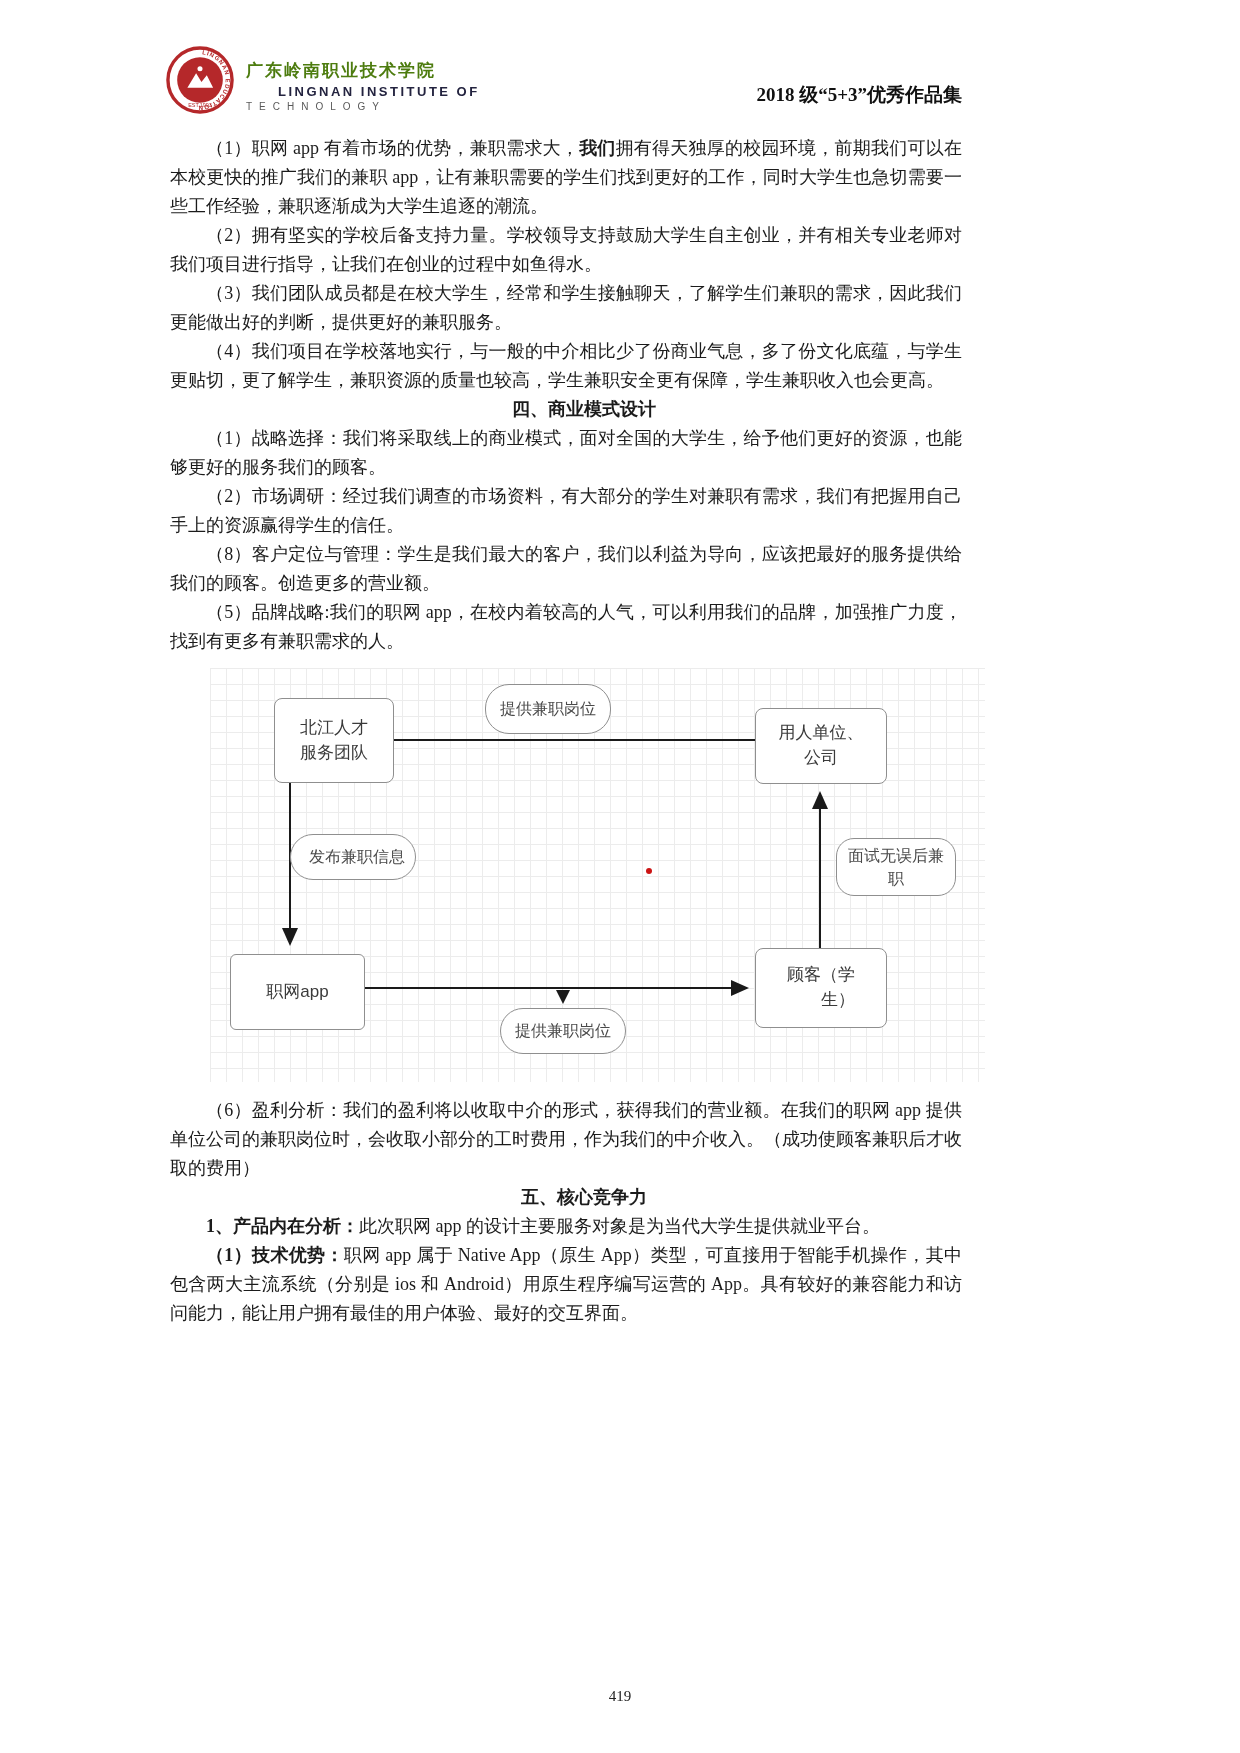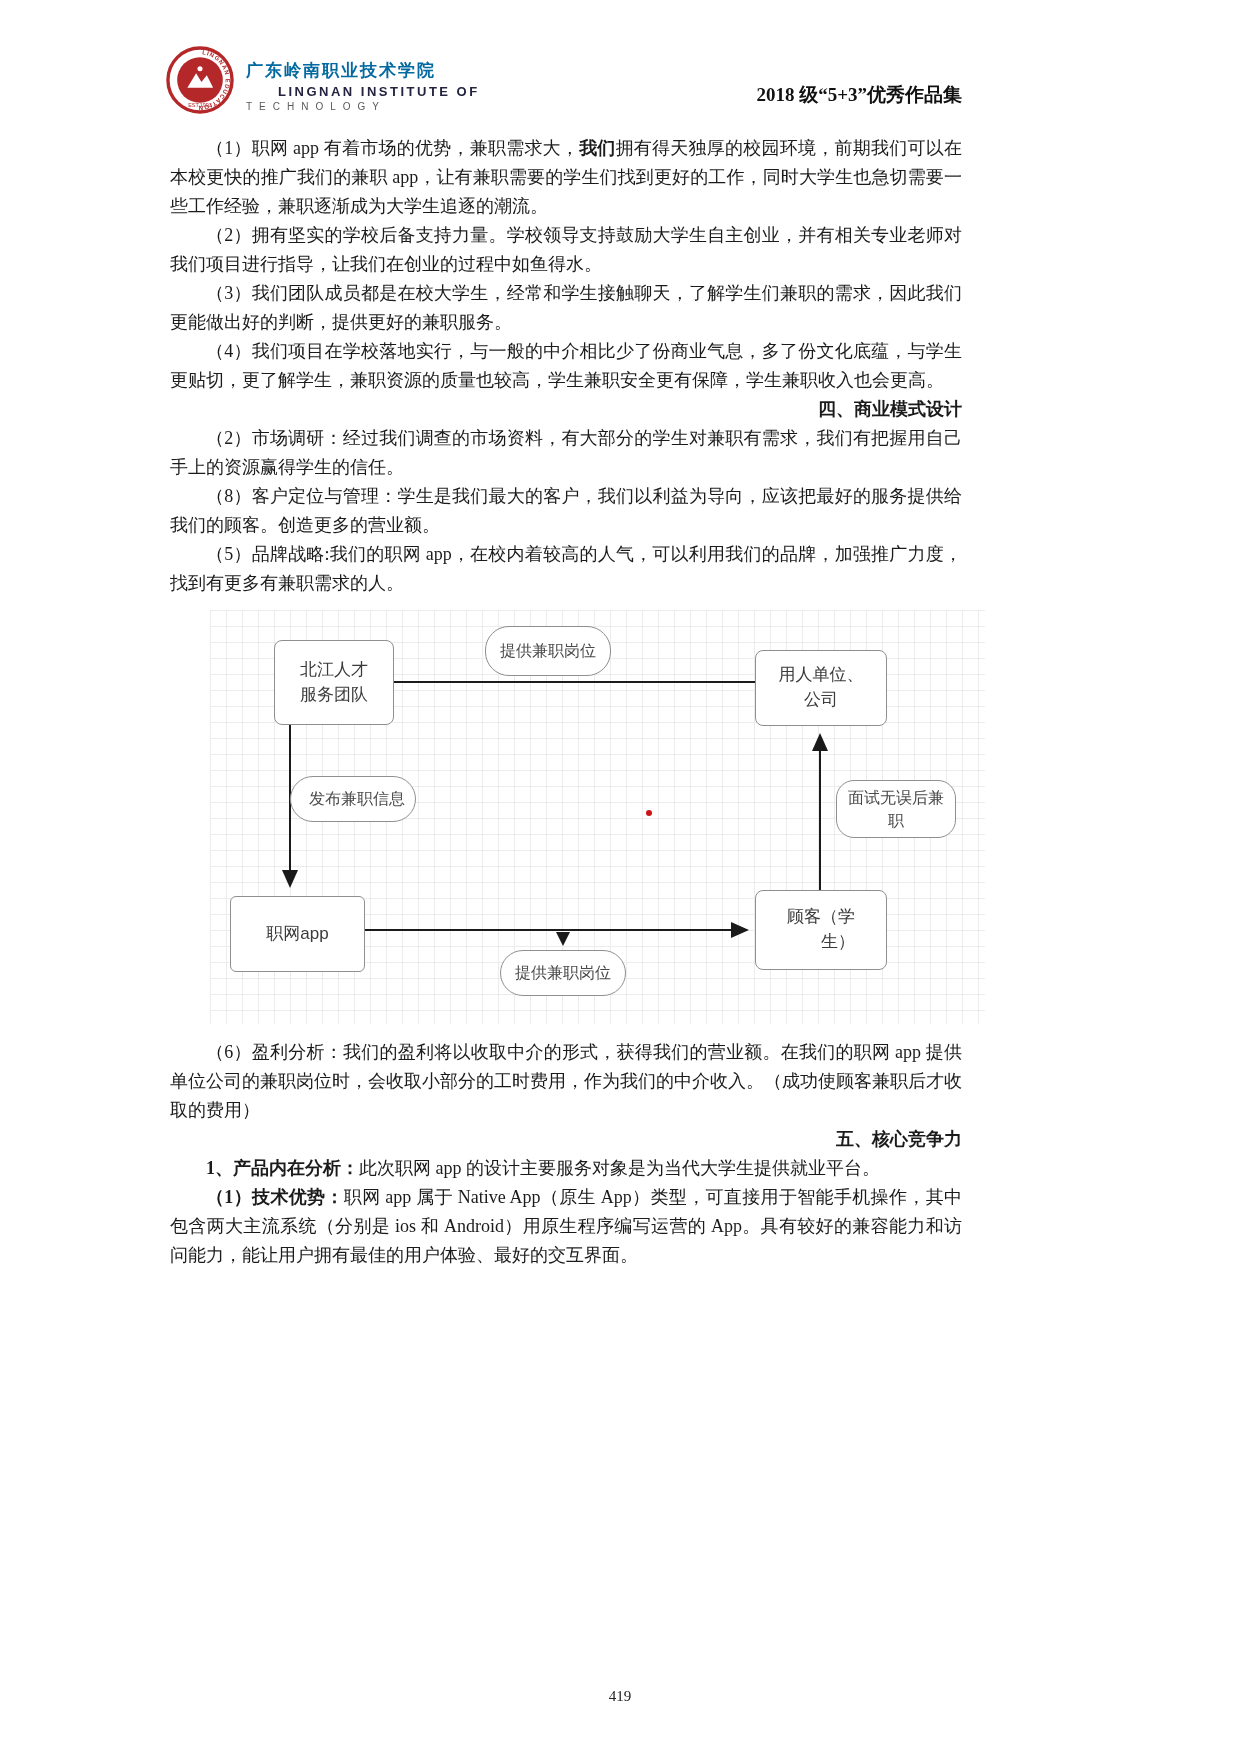--- a/index.html
+++ b/index.html
@@ -11,21 +11,21 @@
 
   
   .header {
     position:absolute; top:40px; left:166px; right:278px; height:80px;
     display:flex; justify-content:space-between; align-items:center;
   }
   .logo-group { display:flex; align-items:center; gap:12px; }
   .logo-seal { width:68px; height:68px; flex:0 0 auto; }
   .logo-text { display:flex; flex-direction:column; gap:2px; }
   .school-cn {
-    color:#0369a1; font-weight:bold; font-size:17px; letter-spacing:2px;
+    color:#4d7c0f; font-weight:bold; font-size:17px; letter-spacing:2px;
     font-family:"Liberation Sans","DejaVu Sans",sans-serif;
     margin-top:11px;
   }
   .school-en1 {
     color:#23233f; font-weight:bold; font-size:13px; letter-spacing:2.5px;
     font-family:"Liberation Sans","DejaVu Sans",sans-serif;
     padding-left:32px;
   }
   .school-en2 {
     color:#5a5a5a; font-size:10px; letter-spacing:7px;
@@ -33,21 +33,21 @@
   }
   .collection-title {
     font-weight:bold; font-size:19px; color:#111; margin-top:30px; white-space:nowrap;margin-left:6px;
   }
 
   
   .content { position:absolute; top:134px; left:170px; width:792px; }
   .para, .heading, .para-mixed {
     font-size:18px; line-height:29px; text-align:justify; text-indent:2em;
   }
-  .heading { font-weight:bold; text-align:right; }
+  .heading { font-weight:bold; text-align:center; }
   .bold-run { font-weight:bold; }
 
   
   .diagram {
     position:relative; width:775px; height:414px; margin:12px 0 14px 40px;
     background-color:#fff;
     background-image:
       linear-gradient(#ececec 1px, transparent 1px),
       linear-gradient(90deg, #ececec 1px, transparent 1px);
     background-size:16px 16px;
@@ -110,20 +110,21 @@
     </div>
     <div class="collection-title">2018 级“5+3”优秀作品集</div>
   </header>
 
   <main class="content">
     <p class="para-mixed"><span>（1）职网 app 有着市场的优势，兼职需求大，</span><span class="bold-run">我们</span><span>拥有得天独厚的校园环境，前期我们可以在本校更快的推广我们的兼职 app，让有兼职需要的学生们找到更好的工作，同时大学生也急切需要一些工作经验，兼职逐渐成为大学生追逐的潮流。</span></p>
     <p class="para">（2）拥有坚实的学校后备支持力量。学校领导支持鼓励大学生自主创业，并有相关专业老师对我们项目进行指导，让我们在创业的过程中如鱼得水。</p>
     <p class="para">（3）我们团队成员都是在校大学生，经常和学生接触聊天，了解学生们兼职的需求，因此我们更能做出好的判断，提供更好的兼职服务。</p>
     <p class="para">（4）我们项目在学校落地实行，与一般的中介相比少了份商业气息，多了份文化底蕴，与学生更贴切，更了解学生，兼职资源的质量也较高，学生兼职安全更有保障，学生兼职收入也会更高。</p>
     <h3 class="heading">四、商业模式设计</h3>
+    <p class="para">（1）战略选择：我们将采取线上的商业模式，面对全国的大学生，给予他们更好的资源，也能够更好的服务我们的顾客。</p>
     <p class="para">（2）市场调研：经过我们调查的市场资料，有大部分的学生对兼职有需求，我们有把握用自己手上的资源赢得学生的信任。</p>
     <p class="para">（8）客户定位与管理：学生是我们最大的客户，我们以利益为导向，应该把最好的服务提供给我们的顾客。创造更多的营业额。</p>
     <p class="para">（5）品牌战略:我们的职网 app，在校内着较高的人气，可以利用我们的品牌，加强推广力度，找到有更多有兼职需求的人。</p>
 
     <div class="diagram">
       <svg class="arrows" width="775" height="414" viewBox="0 0 775 414">
         <defs>
           <marker id="ah" markerWidth="10" markerHeight="9" refX="8" refY="4" orient="auto">
             <path d="M0,0 L9,4 L0,8 z" fill="#1a1a1a"></path>
           </marker>

